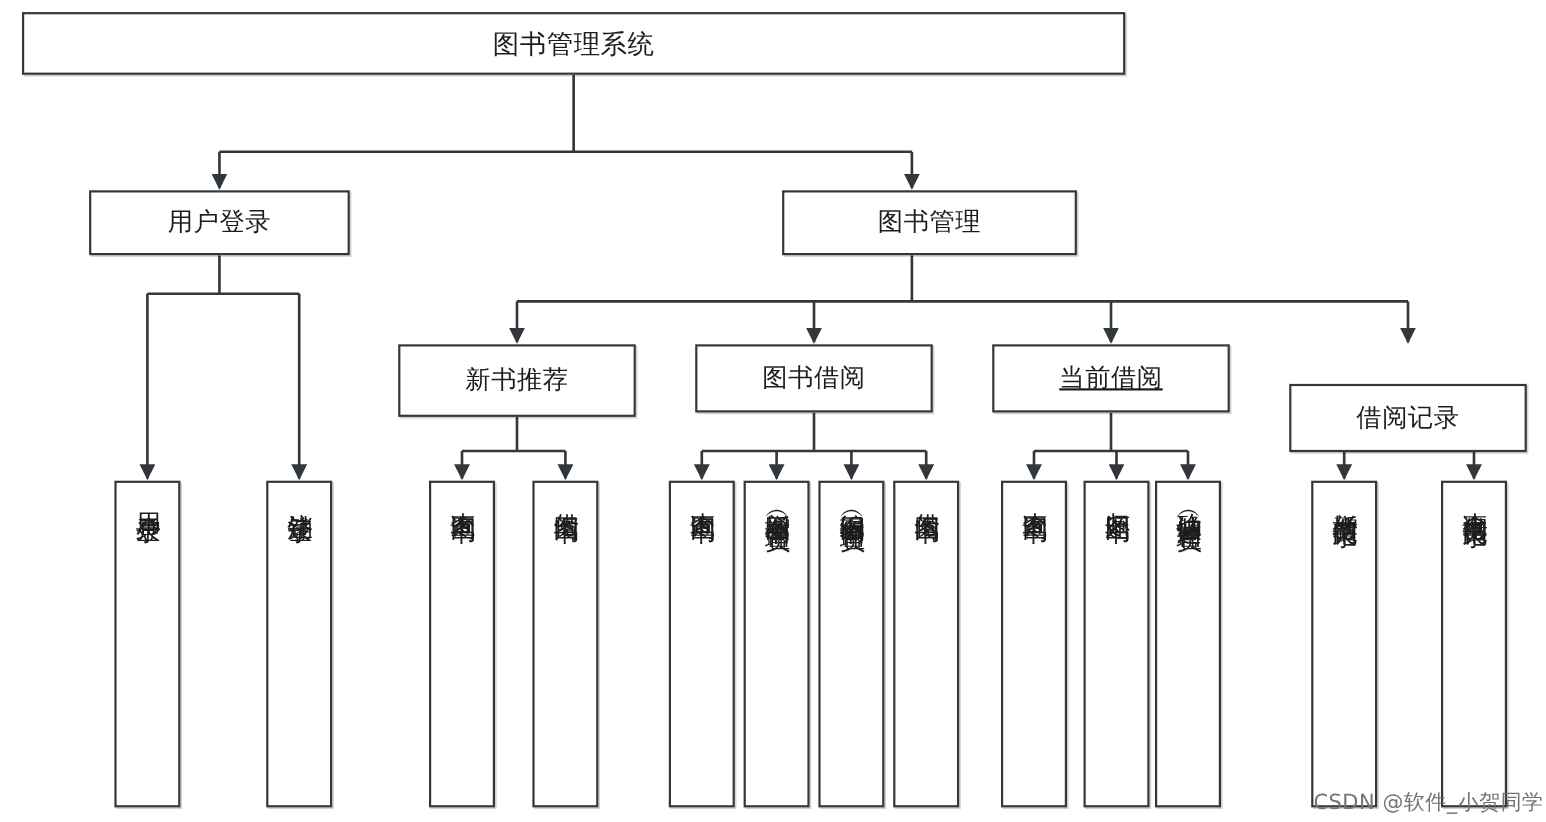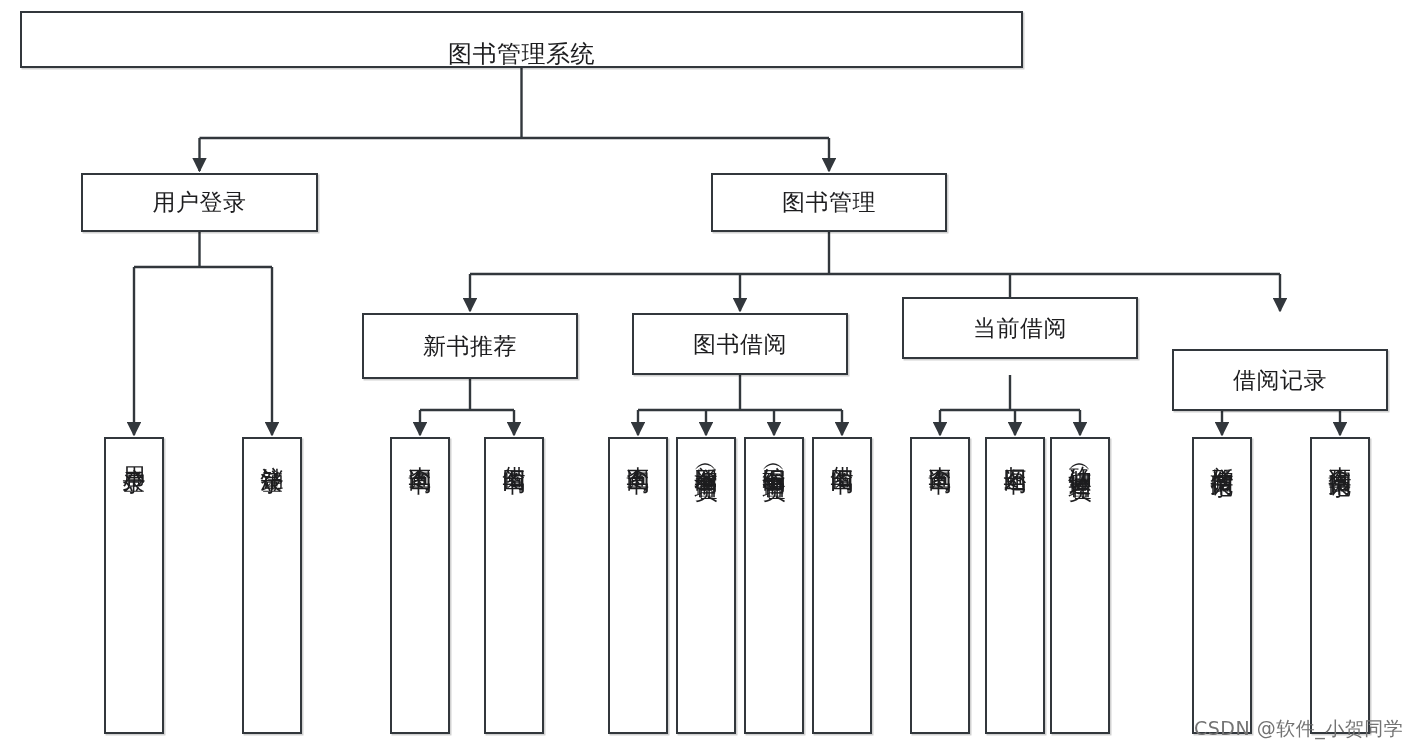--- a/index.html
+++ b/index.html
@@ -107,36 +107,36 @@
         <path d="M 1015 410 L 1015 435" marker-end="url(#arrow)"></path>
         <path d="M 1080 410 L 1080 435" marker-end="url(#arrow)"></path>
         <path d="M 1280 375 L 1280 410"></path>
         <path d="M 1222 410 L 1340 410"></path>
         <path d="M 1222 410 L 1222 435" marker-end="url(#arrow)"></path>
         <path d="M 1340 410 L 1340 435" marker-end="url(#arrow)"></path>
       </g>
   </svg>
 
   <div id="nodes">
-      <div class="node h root" style="left: 20px; top: 11px; width: 1003px; height: 57px; align-items: flex-end;">
+      <div class="node h root" style="left: 20px; top: 11px; width: 1003px; height: 57px;">
         <span class="node-label">图书管理系统</span>
       </div>
       <div class="node h" style="left: 81px; top: 173px; width: 237px; height: 59px;">
         <span class="node-label">用户登录</span>
       </div>
-      <div class="node h" style="left: 711px; top: 173px; width: 236px; height: 59px;">
+      <div class="node h" style="left: 711px; top: 173px; width: 268px; height: 59px;">
         <span class="node-label">图书管理</span>
       </div>
       <div class="node h" style="left: 362px; top: 313px; width: 216px; height: 66px; justify-content: center;">
         <span class="node-label">新书推荐</span>
       </div>
       <div class="node h" style="left: 632px; top: 313px; width: 216px; height: 62px;">
         <span class="node-label">图书借阅</span>
       </div>
-      <div class="node h" style="left: 902px; top: 297px; width: 236px; height: 62px;">
+      <div class="node h" style="left: 902px; top: 313px; width: 216px; height: 62px; text-decoration: underline;">
         <span class="node-label">当前借阅</span>
       </div>
       <div class="node h" style="left: 1172px; top: 313px; width: 216px; height: 62px; margin-top: 36px;">
         <span class="node-label">借阅记录</span>
       </div>
       <div class="node v" style="left: 104px; top: 437px; width: 60px; height: 297px;">
         <span class="node-label">用户登录</span>
       </div>
       <div class="node v" style="left: 242px; top: 437px; width: 60px; height: 297px;">
         <span class="node-label">注销登录</span>

